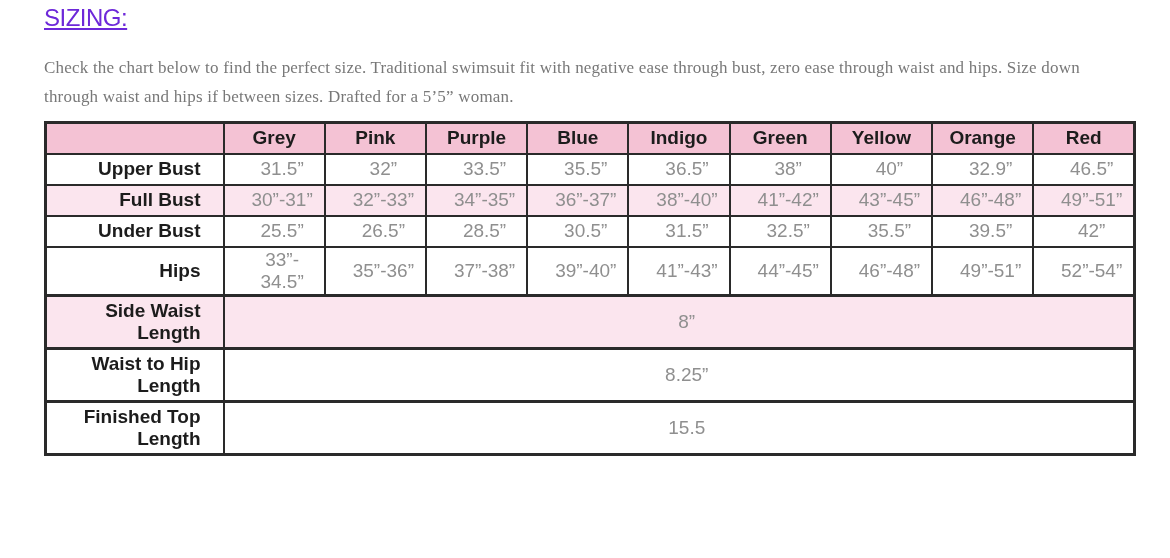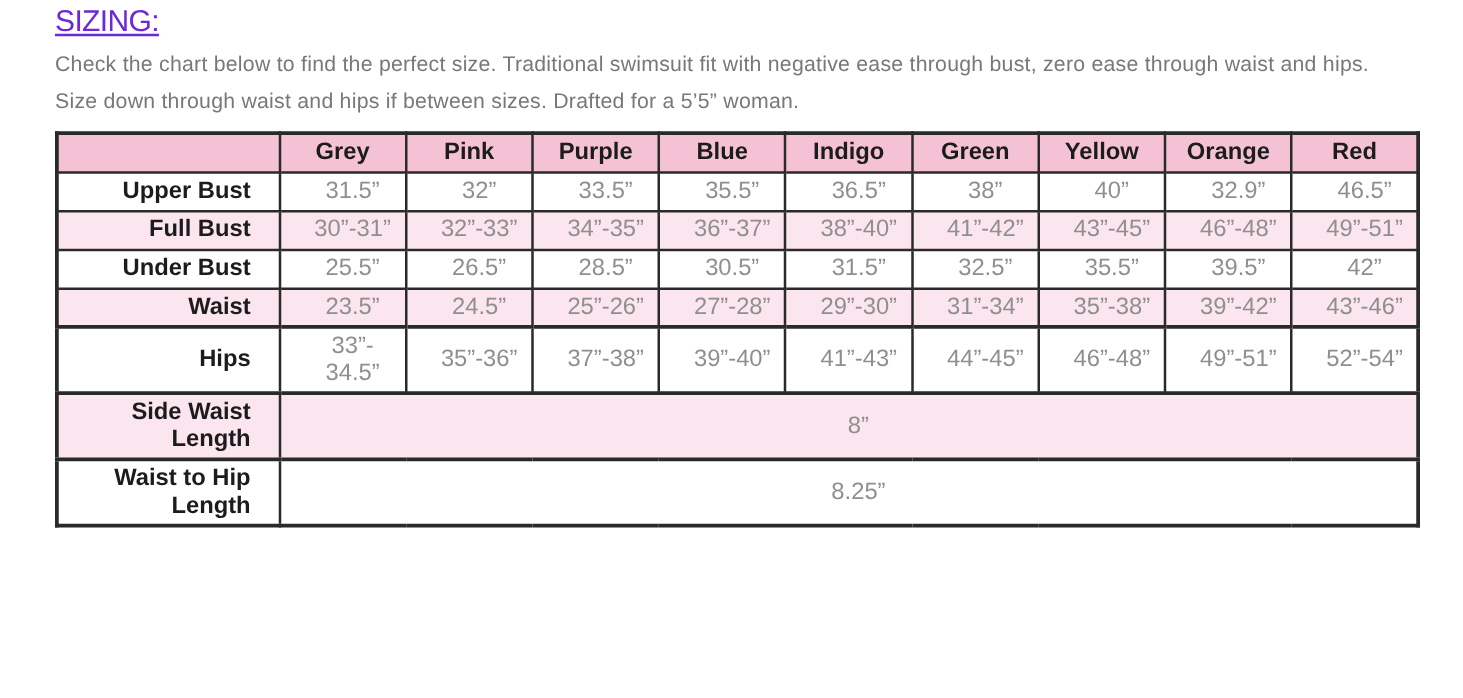--- a/index.html
+++ b/index.html
@@ -21,22 +21,23 @@
     display:inline-block;
     font-size:24px;font-weight:normal;color:#6d28d9;
     text-decoration:underline;
     letter-spacing:-0.5px;
     margin:0 0 6px 0;
   }
   .intro{
     width:1062px;
     font-size:17px;line-height:1.68;
     color:var(--intro-text,#787878);
-    margin:0 0 10px 0;
+    margin:16px 0 10px 0;
     letter-spacing:0.2px;
+    font-family:Liberation Serif, serif;
   }
   table.sizing{
     border-collapse:collapse;
     width:1092px;
     table-layout:fixed;
     border:3px solid var(--border-dark,#2a2a2a);
   }
   table.sizing th, table.sizing td{
     border:2px solid var(--border-dark,#2a2a2a);
     text-align:center;vertical-align:middle;
@@ -121,32 +122,20 @@
         <td>25.5”</td>
         <td>26.5”</td>
         <td>28.5”</td>
         <td>30.5”</td>
         <td>31.5”</td>
         <td>32.5”</td>
         <td>35.5”</td>
         <td>39.5”</td>
         <td>42”</td>
       </tr>
-      <tr class="shaded">
-        <td class="labelcol">Waist</td>
-        <td>23.5”</td>
-        <td>24.5”</td>
-        <td>25”-26”</td>
-        <td>27”-28”</td>
-        <td>29”-30”</td>
-        <td>31”-34”</td>
-        <td>35”-38”</td>
-        <td>39”-42”</td>
-        <td>43”-46”</td>
-      </tr>
       <tr>
         <td class="labelcol">Hips</td>
         <td>33”-
 34.5”</td>
         <td>35”-36”</td>
         <td>37”-38”</td>
         <td>39”-40”</td>
         <td>41”-43”</td>
         <td>44”-45”</td>
         <td>46”-48”</td>
@@ -154,17 +143,21 @@
         <td>52”-54”</td>
       </tr>
       <tr class="shaded">
         <td class="labelcol">Side Waist Length</td>
         <td colspan="9">8”</td>
       </tr>
       <tr>
         <td class="labelcol">Waist to Hip Length</td>
         <td colspan="9">8.25”</td>
       </tr>
+      <tr>
+        <td class="labelcol">Finished Top Length</td>
+        <td colspan="9">15.5</td>
+      </tr>
     </tbody>
 </table>
 
 
 
 
 </body></html>

